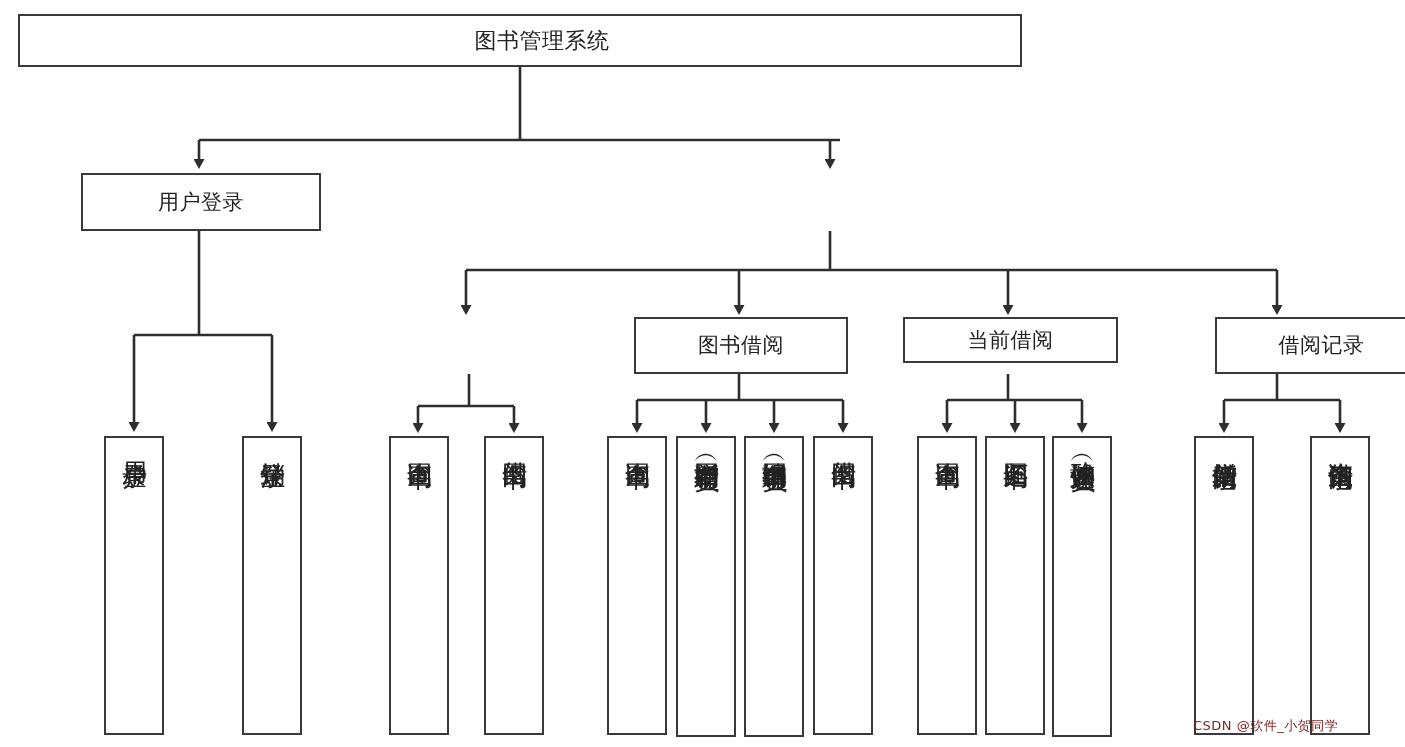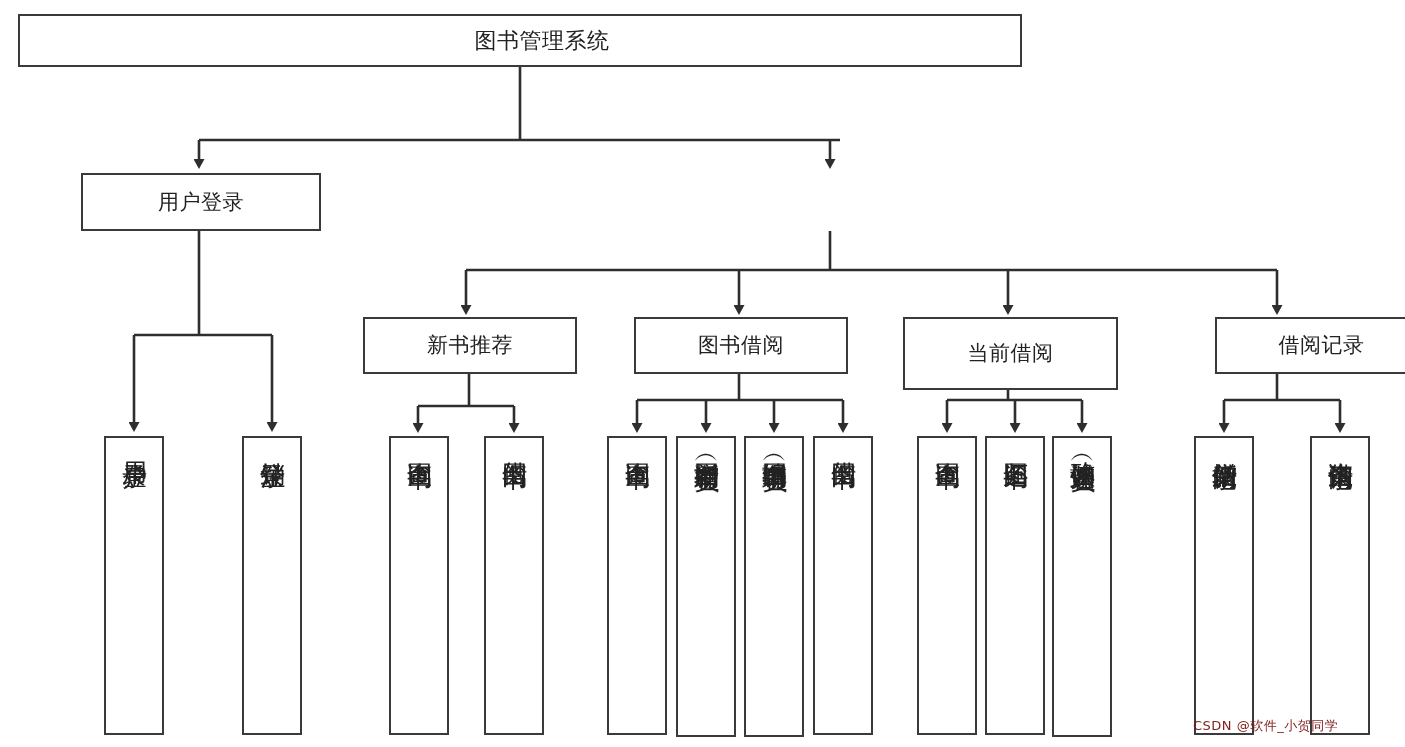--- a/index.html
+++ b/index.html
@@ -132,27 +132,24 @@
   </svg>
 
   <div class="node h root" style="left:18px; top:14px; width:1004px; height:53px;">
     <span class="label">图书管理系统</span>
   </div>
 
   <div class="node h" style="left:81px; top:173px; width:240px; height:58px;">
     <span class="label">用户登录</span>
   </div>
 
-  <div class="node h" style="left:363px; top:317px; width:214px; height:57px;">
-    <span class="label">新书推荐</span>
-  </div>
   <div class="node h" style="left:634px; top:317px; width:214px; height:57px;">
     <span class="label">图书借阅</span>
   </div>
-  <div class="node h" style="left:903px; top:317px; width:215px; height:73px;">
+  <div class="node h" style="left:903px; top:317px; width:215px; height:46px;">
     <span class="label">当前借阅</span>
   </div>
   <div class="node h" style="left:1172px; top:317px; width:213px; height:57px;margin-left:43px;">
     <span class="label">借阅记录</span>
   </div>
 
   <div class="node v tall" style="left:104px; top:436px; width:60px; height:299px;">
     <span class="label">用户登录</span>
   </div>
   <div class="node v tall" style="left:242px; top:436px; width:60px; height:299px;">

